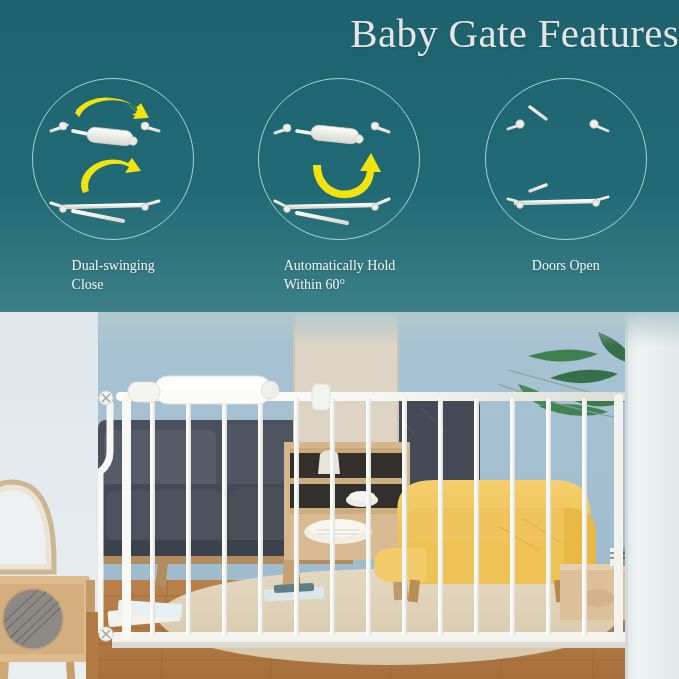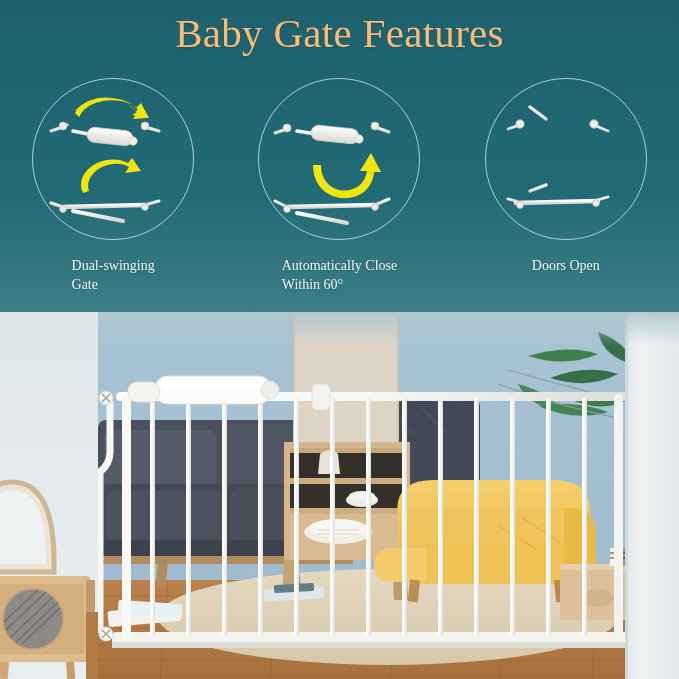--- a/index.html
+++ b/index.html
@@ -4,22 +4,22 @@
 <style>
   html,body{margin:0;padding:0;background:#fff;}
   body{font-family:"Liberation Serif",serif;}
   .stage{position:relative;width:679px;height:679px;overflow:hidden;background:#1e6470;}
 
   
   .bg{position:absolute;inset:0;
       background:linear-gradient(180deg,#1d626e 0%,#216a75 28%,#3f8189 48%,#7aa4a9 68%,#b3c8cc 84%,#ccd8db 100%);}
 
   
-  .title{position:absolute;top:6px;left:0;width:679px;text-align:center;
-         color:#fdba74;font-size:41px;line-height:54px;letter-spacing:.3px;
+  .title{position:absolute;top:6px;left:0;width:679px;text-align:right;
+         color:#e5e5e5;font-size:41px;line-height:54px;letter-spacing:.3px;
          font-family:"Liberation Serif",serif;font-weight:400;
          text-shadow:0 1px 2px rgba(0,0,0,.18);}
 
   
   .features{position:absolute;top:78px;left:0;width:679px;height:225px;
             display:flex;justify-content:space-around;align-items:flex-start;}
   .feature{width:200px;display:flex;flex-direction:column;align-items:center;}
   .circle{position:relative;width:160px;height:160px;border-radius:50%;
           border:1.2px solid rgba(197,223,228,.85);}
   .circle svg{position:absolute;left:0;top:0;}
@@ -100,21 +100,21 @@
             <path d="M46 42 A34 34 0 0 1 104 38 L100 44 L114 43 L106 31 L103 37 A40 40 0 0 0 43 35 Z" transform="translate(0,-4)"></path>
             <path d="M46 38 C54 18 96 16 106 32 L99 36 L116 39 L108 24 L103 29 C90 14 52 17 42 34 Z"></path>
           </g>
           <g fill="#f0e40c">
             <path d="M56 112 C50 92 80 78 96 88 L92 94 L108 92 L99 79 L95 84 C72 72 40 92 50 114 Z"></path>
           </g>
         </svg>
       </div>
       <div class="cap">
         <div>Dual-swinging</div>
-        <div>Gate</div>
+        <div>Close</div>
       </div>
     </div>
 
     <div class="feature">
       <div class="circle">
         <svg width="160" height="160" viewBox="0 0 160 160">
           <defs>
             <linearGradient id="mw2" x1="0" y1="0" x2="0" y2="1">
               <stop offset="0" stop-color="#fdfdfb"></stop>
                 <stop offset="1" stop-color="#d9d9d2"></stop>
@@ -151,21 +151,21 @@
             <circle cx="28" cy="130" r="3.4"></circle>
               <circle cx="116" cy="128" r="3.4"></circle>
           </g>
 
           <g fill="#f0e40c">
             <path d="M62 86 C62 118 104 120 108 92 L101 92 L112 74 L122 93 L115 93 C112 130 54 128 54 86 Z"></path>
           </g>
         </svg>
       </div>
       <div class="cap">
-        <div>Automatically Close</div>
+        <div>Automatically Hold</div>
         <div>Within 60°</div>
       </div>
     </div>
 
     <div class="feature">
       <div class="circle">
         <svg width="160" height="160" viewBox="0 0 160 160">
           <defs>
             <linearGradient id="mw3" x1="0" y1="0" x2="0" y2="1">
               <stop offset="0" stop-color="#fdfdfb"></stop>

